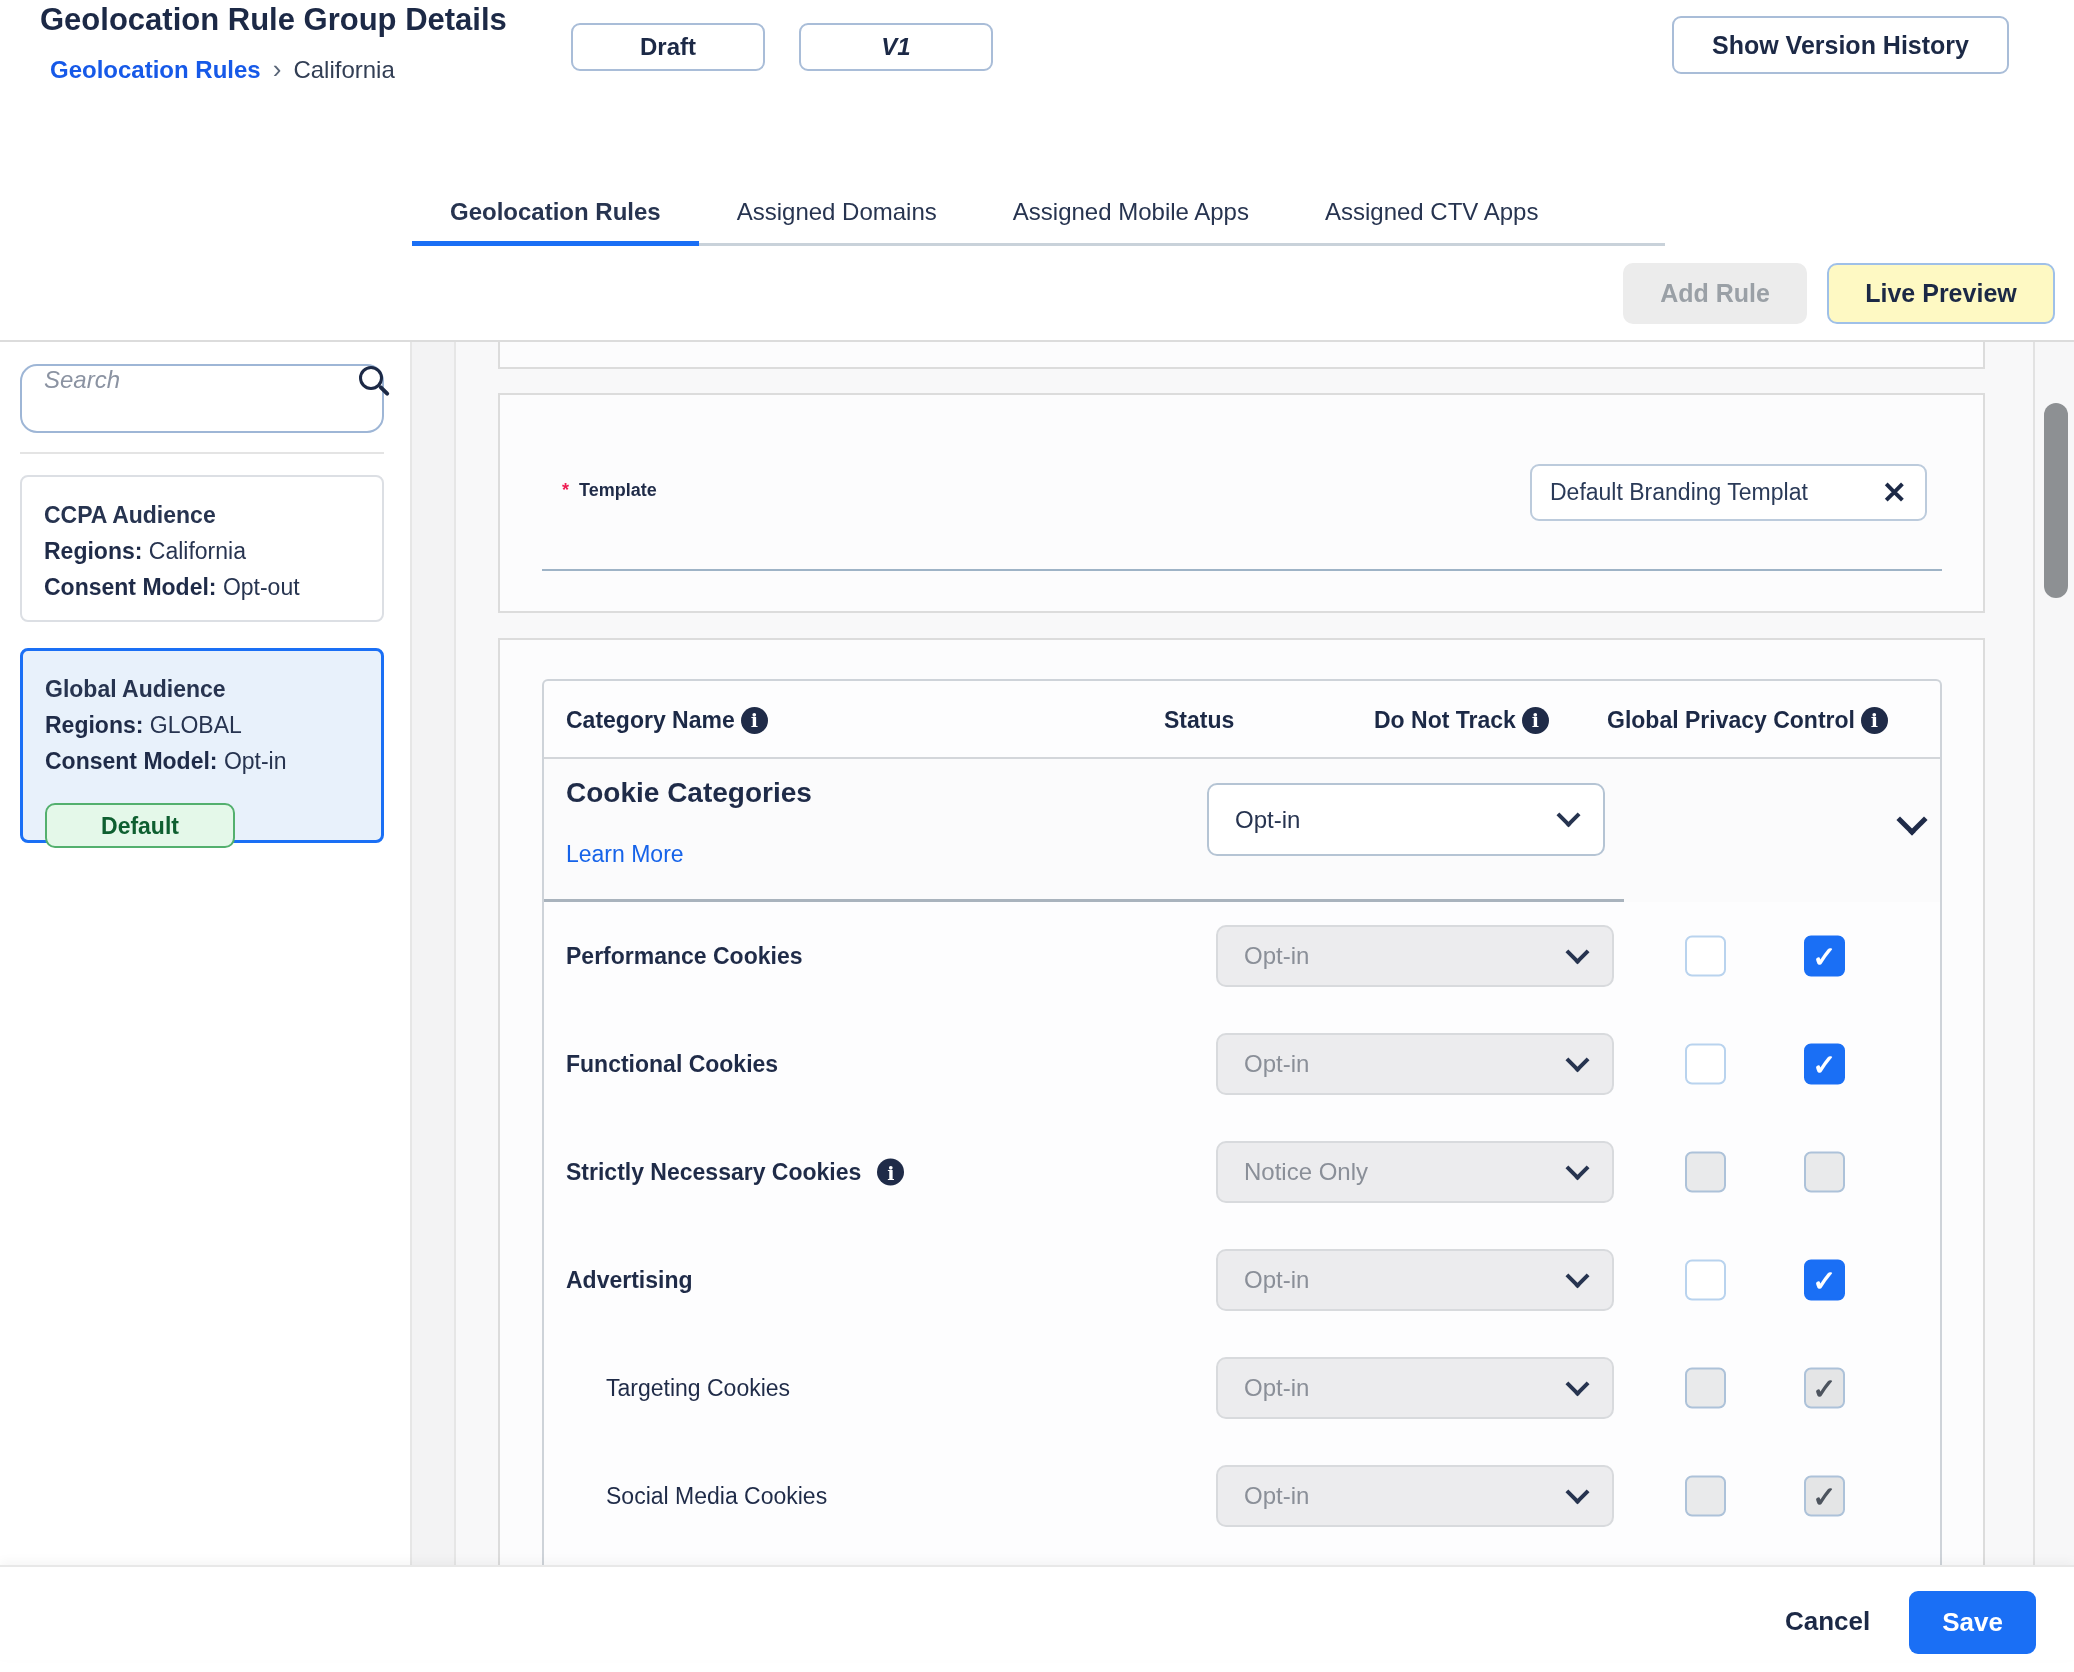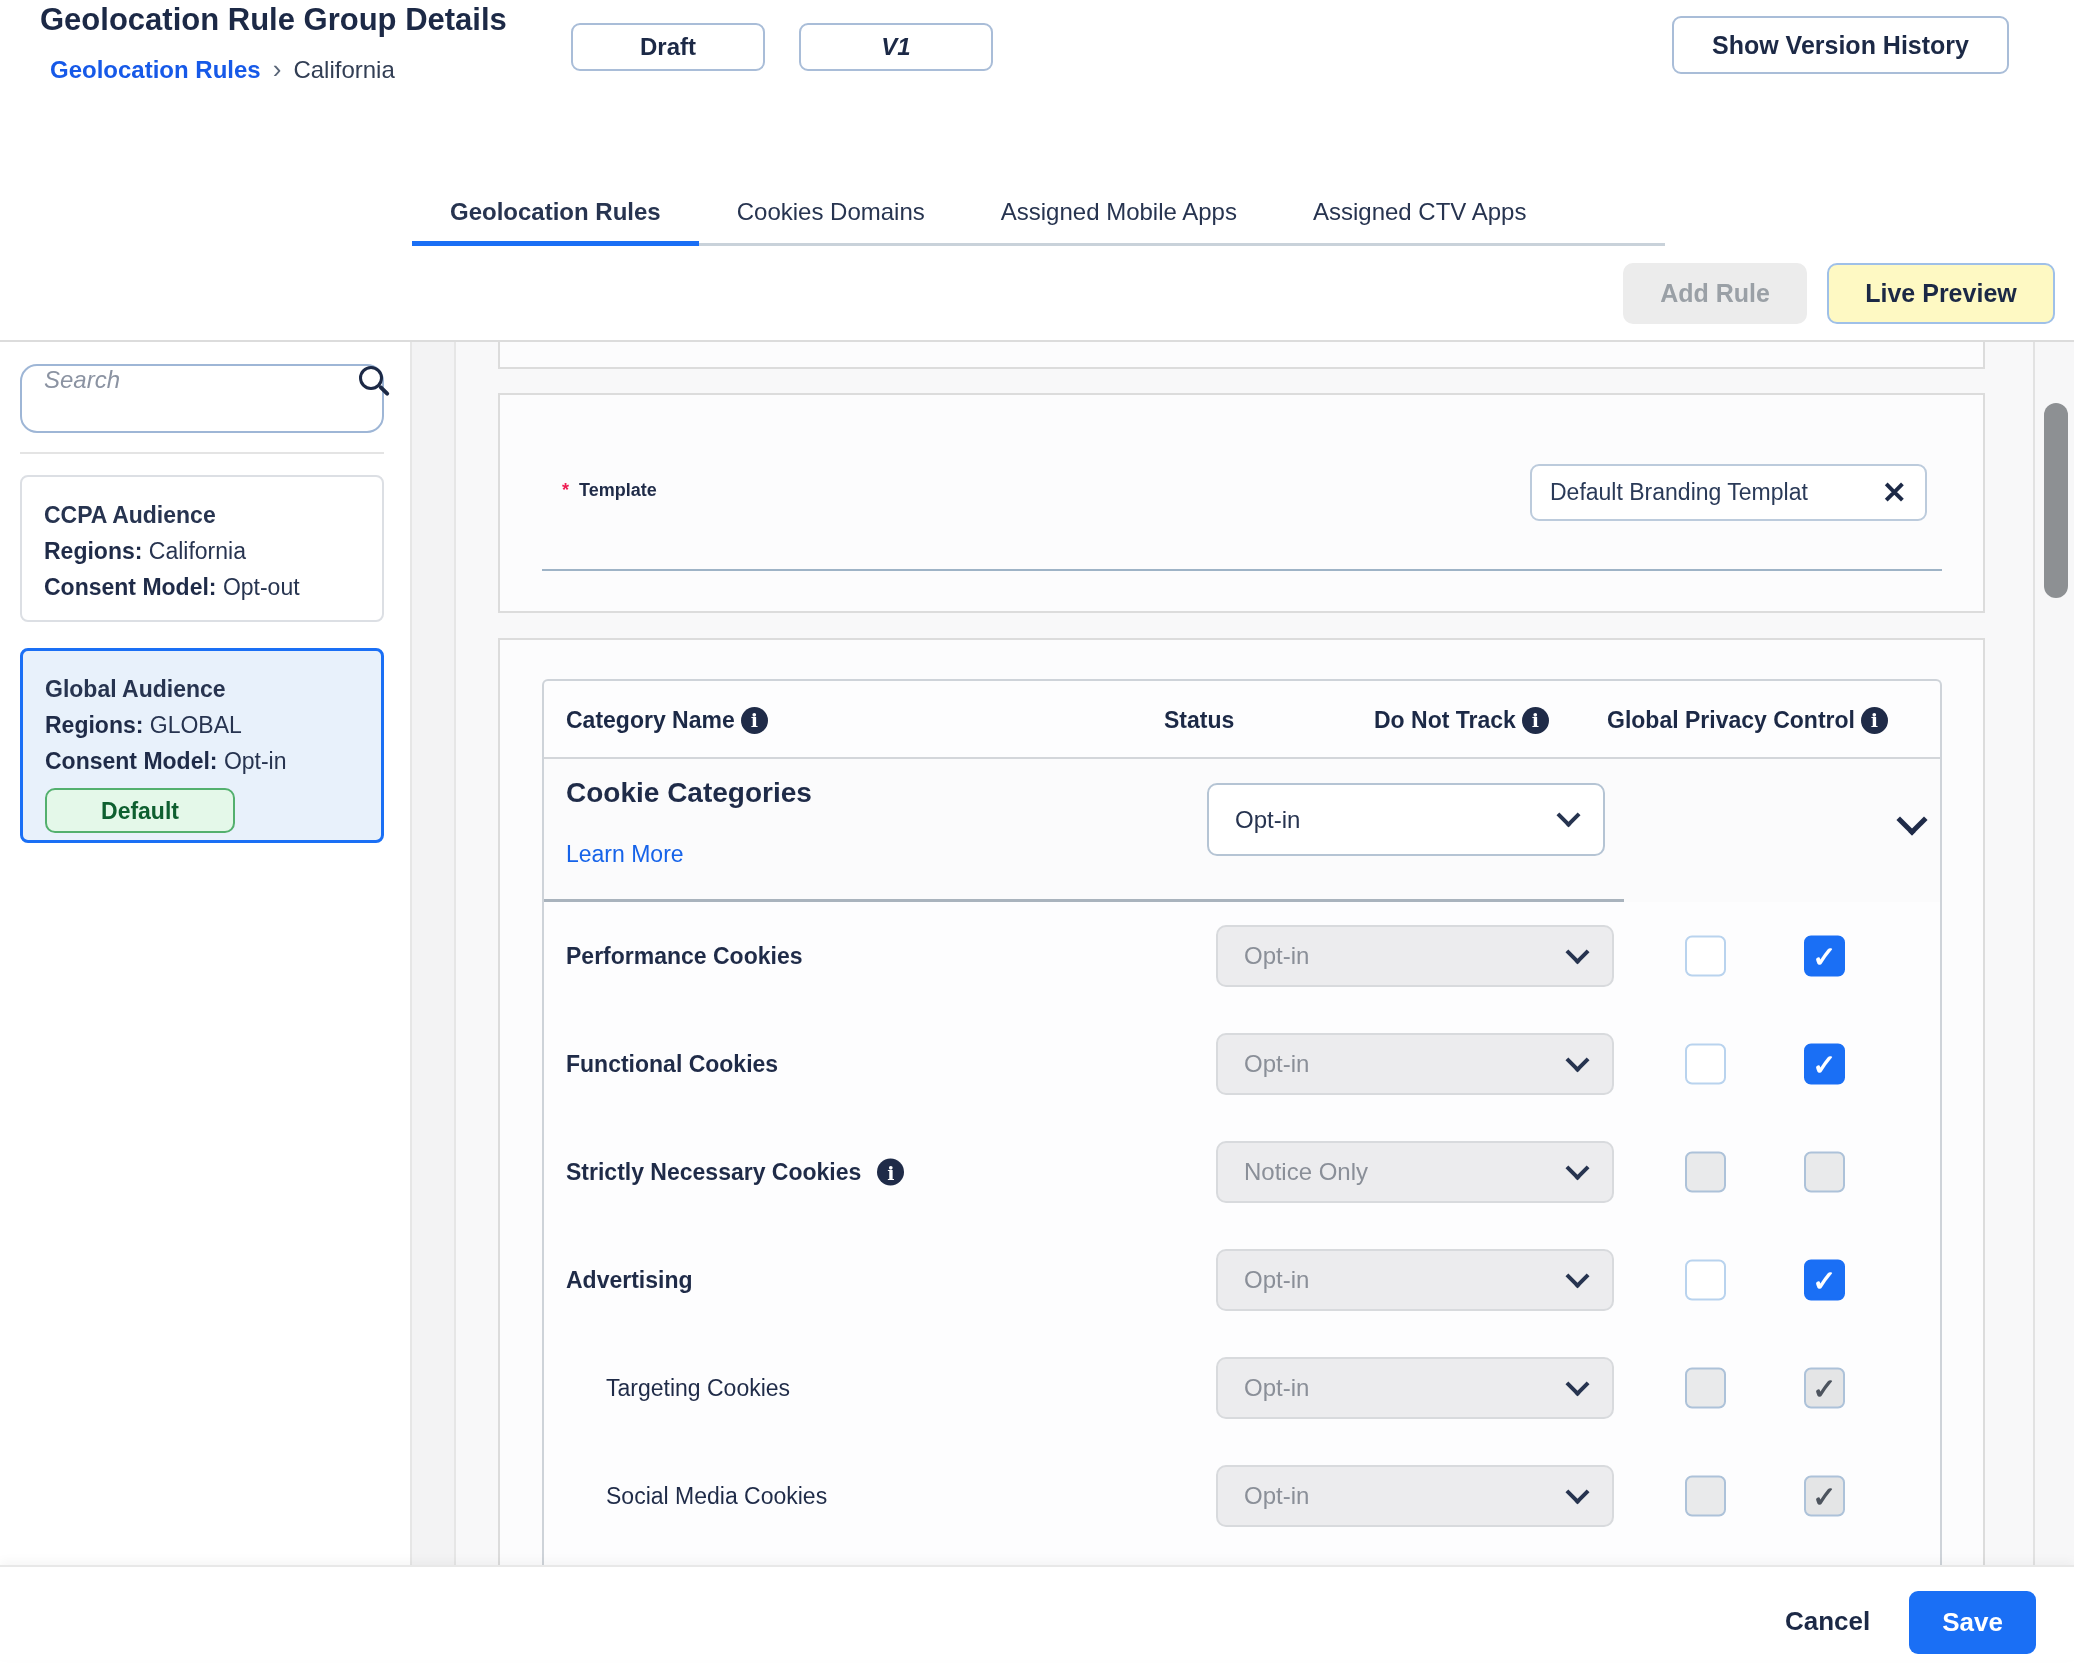--- a/index.html
+++ b/index.html
@@ -55,21 +55,21 @@
   .mag { position:relative; width:24px; height:24px; border:3.5px solid #1c2946; border-radius:50%; flex:0 0 auto; }
   .mag::after { content:''; position:absolute; width:4px; height:13px; background:#1c2946;
                 right:-6px; bottom:-10px; transform:rotate(-45deg); border-radius:2px; }
   .sb-divider { position:absolute; left:20px; top:110px; width:364px; height:2px; background:#e4e4e4; }
   .aud-card { position:absolute; left:20px; width:364px; background:#fff; border:2px solid #dcdfe4;
               border-radius:8px; padding:20px 22px; font-size:23px; line-height:36px; color:#273450; cursor:pointer; }
   .aud-card .t { font-weight:bold; }
   .aud-card b { color:#1f2b48; }
   .card-1 { top:133px; height:147px; }
   .card-2 { top:306px; height:195px; border:3px solid #1a6ff5; background:#e8f1fb; }
-  .default-badge { margin-top:9px; width:190px; height:45px; background:#e4f8e9; border:2px solid #53b06e;
+  .default-badge { margin-top:24px; width:190px; height:45px; background:#e4f8e9; border:2px solid #53b06e;
                    border-radius:10px; display:flex; align-items:center; justify-content:center;
                    font-size:23px; font-weight:bold; color:#0e5f30; }
 
   
   .panel { background:#fcfcfd; border:2px solid #dcdcdc; position:absolute; }
   .panel-sliver { left:498px; top:0; width:1487px; height:27px; border-top:none; }
   .panel-template { left:498px; top:51px; width:1487px; height:220px; }
   .tpl-label { position:absolute; left:62px; top:85px; font-size:18px; font-weight:600; color:#1f2b48; }
   .tpl-label .req { color:#ee1d52; font-weight:bold; margin-right:10px; }
   .chip { position:absolute; left:1030px; top:69px; width:397px; height:57px; background:#fff;
@@ -147,21 +147,21 @@
     <span class="bc-sep">›</span>
     <span class="bc-cur">California</span>
   </div>
   <div class="status-badge badge-draft">Draft</div>
   <div class="status-badge badge-v1">V1</div>
   <button class="btn-history">Show Version History</button>
 
   <div class="tabs-baseline"></div>
   <div class="tabs">
     <div class="tab active">Geolocation Rules</div>
-    <div class="tab">Cookies Domains</div>
+    <div class="tab">Assigned Domains</div>
     <div class="tab">Assigned Mobile Apps</div>
     <div class="tab">Assigned CTV Apps</div>
   </div>
 </div>
 
 <div class="toolbar">
   <button class="btn-add-rule" disabled="">Add Rule</button>
   <button class="btn-live-preview">Live Preview</button>
 </div>
 

